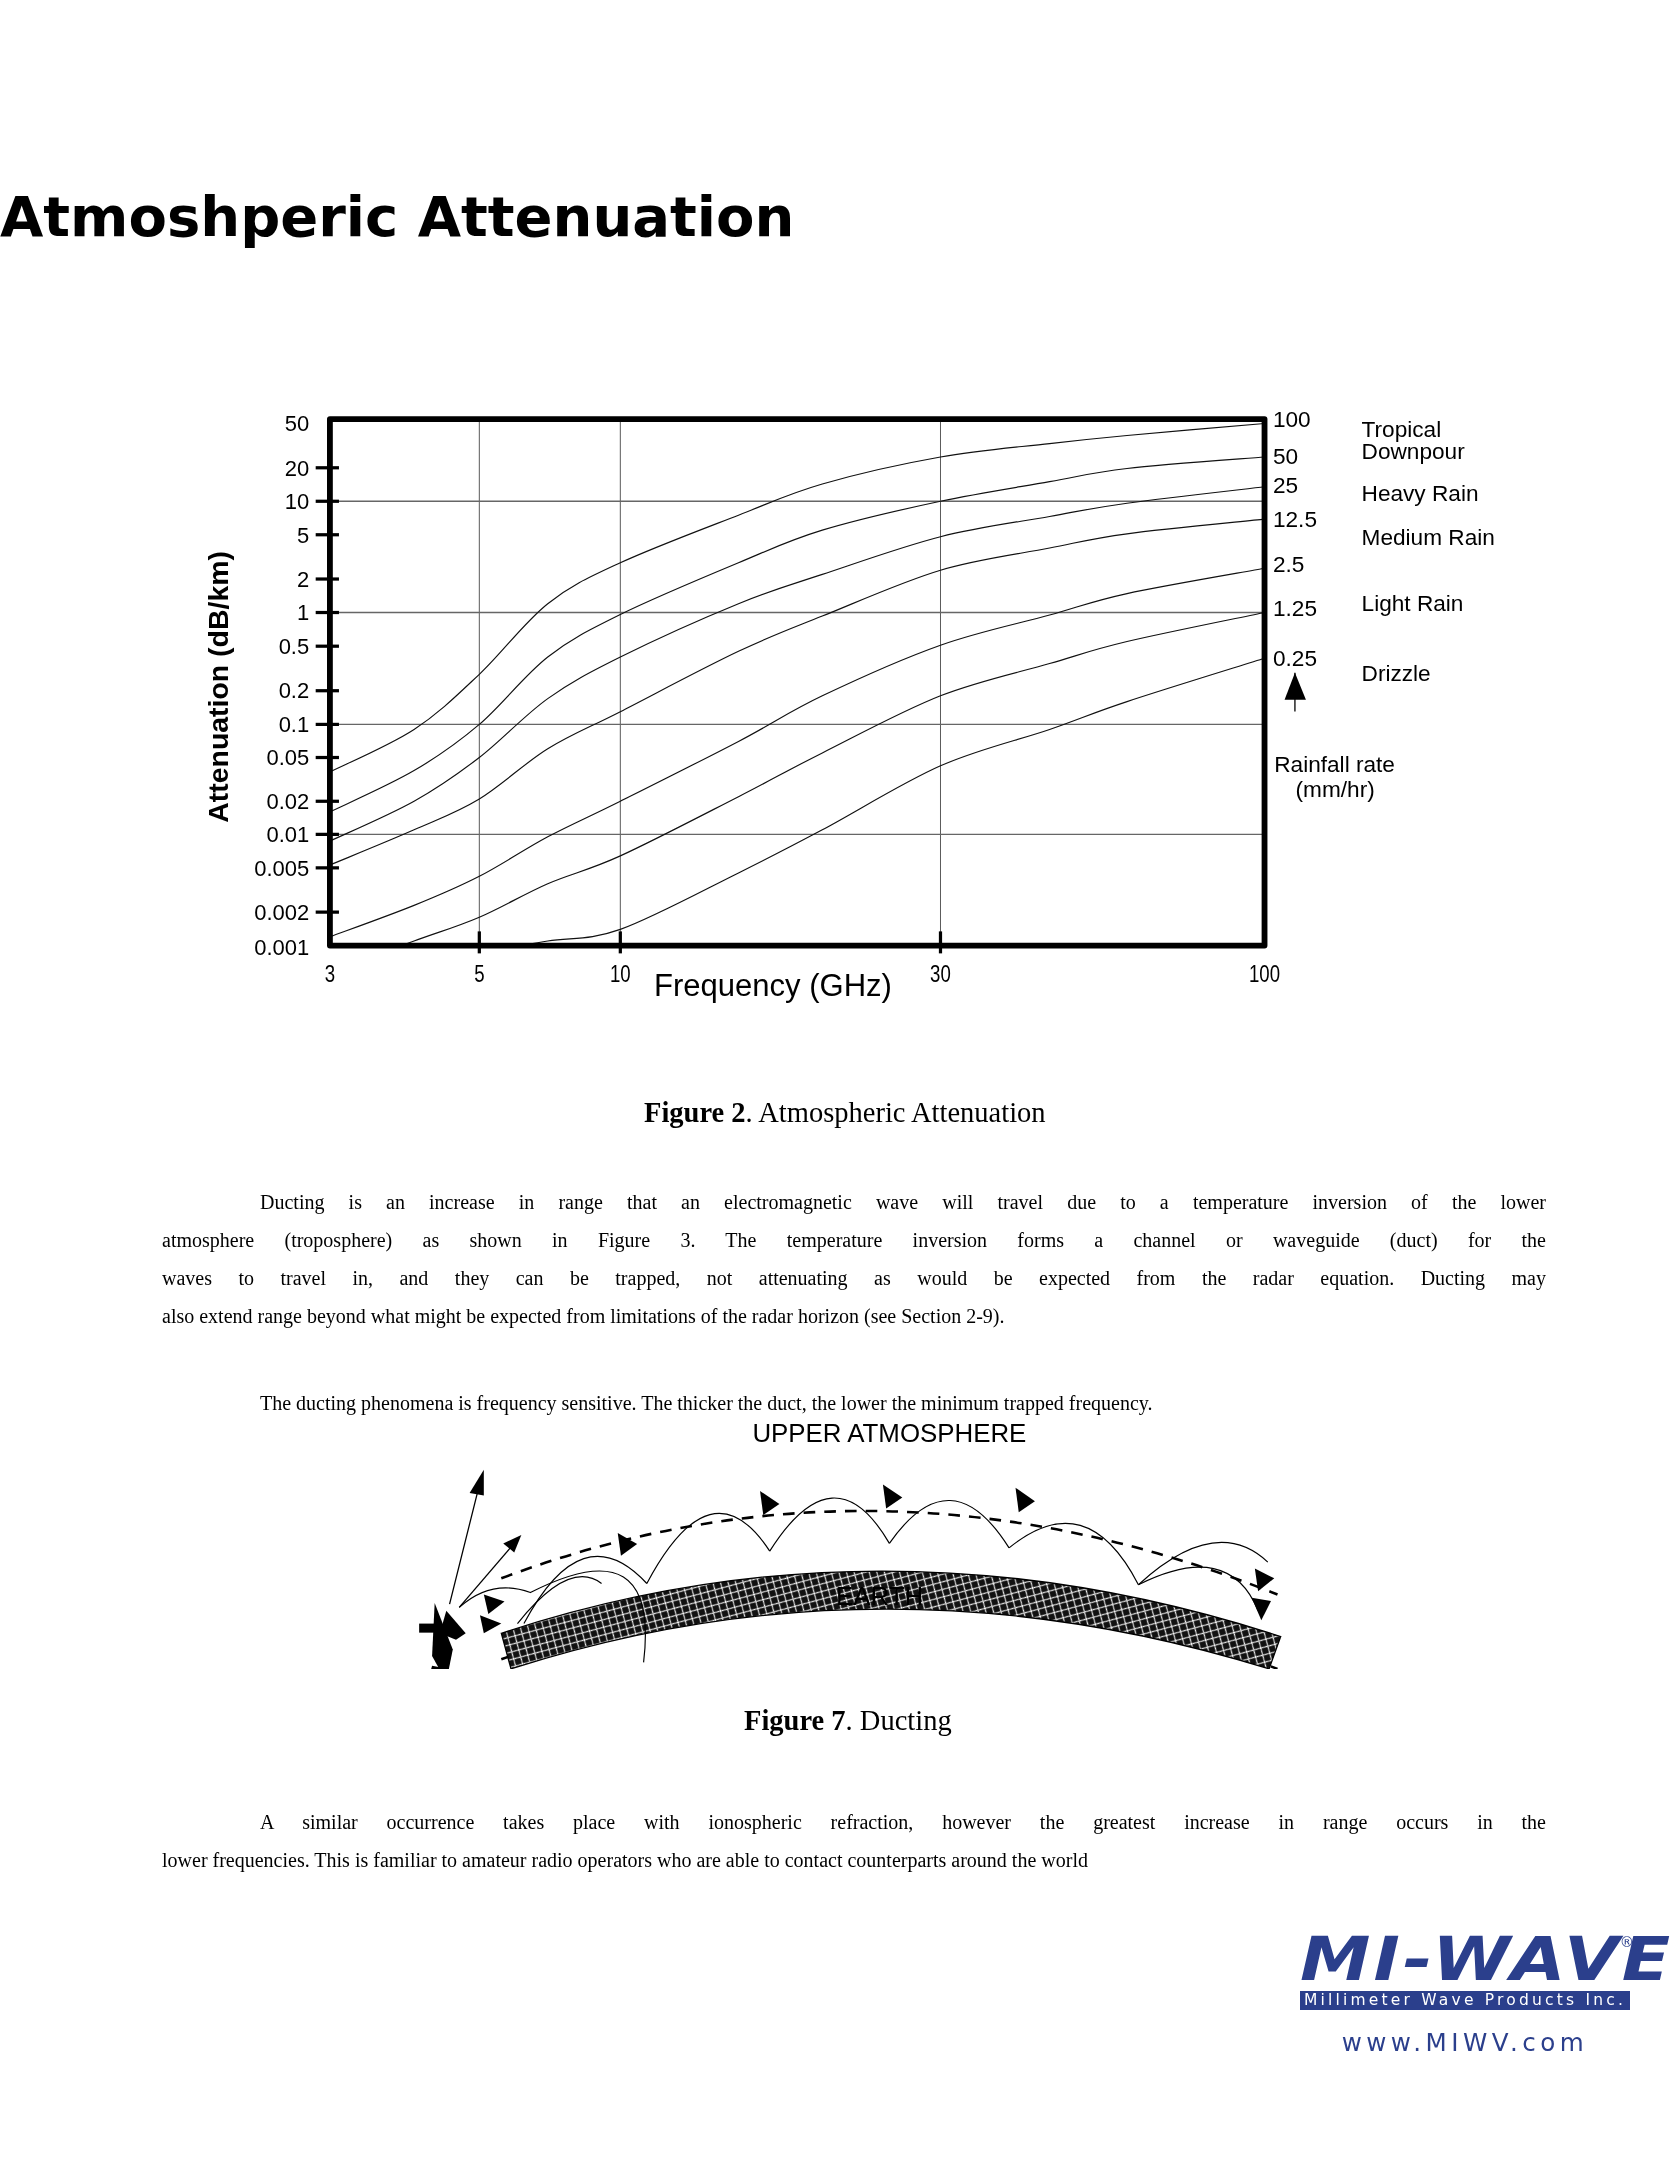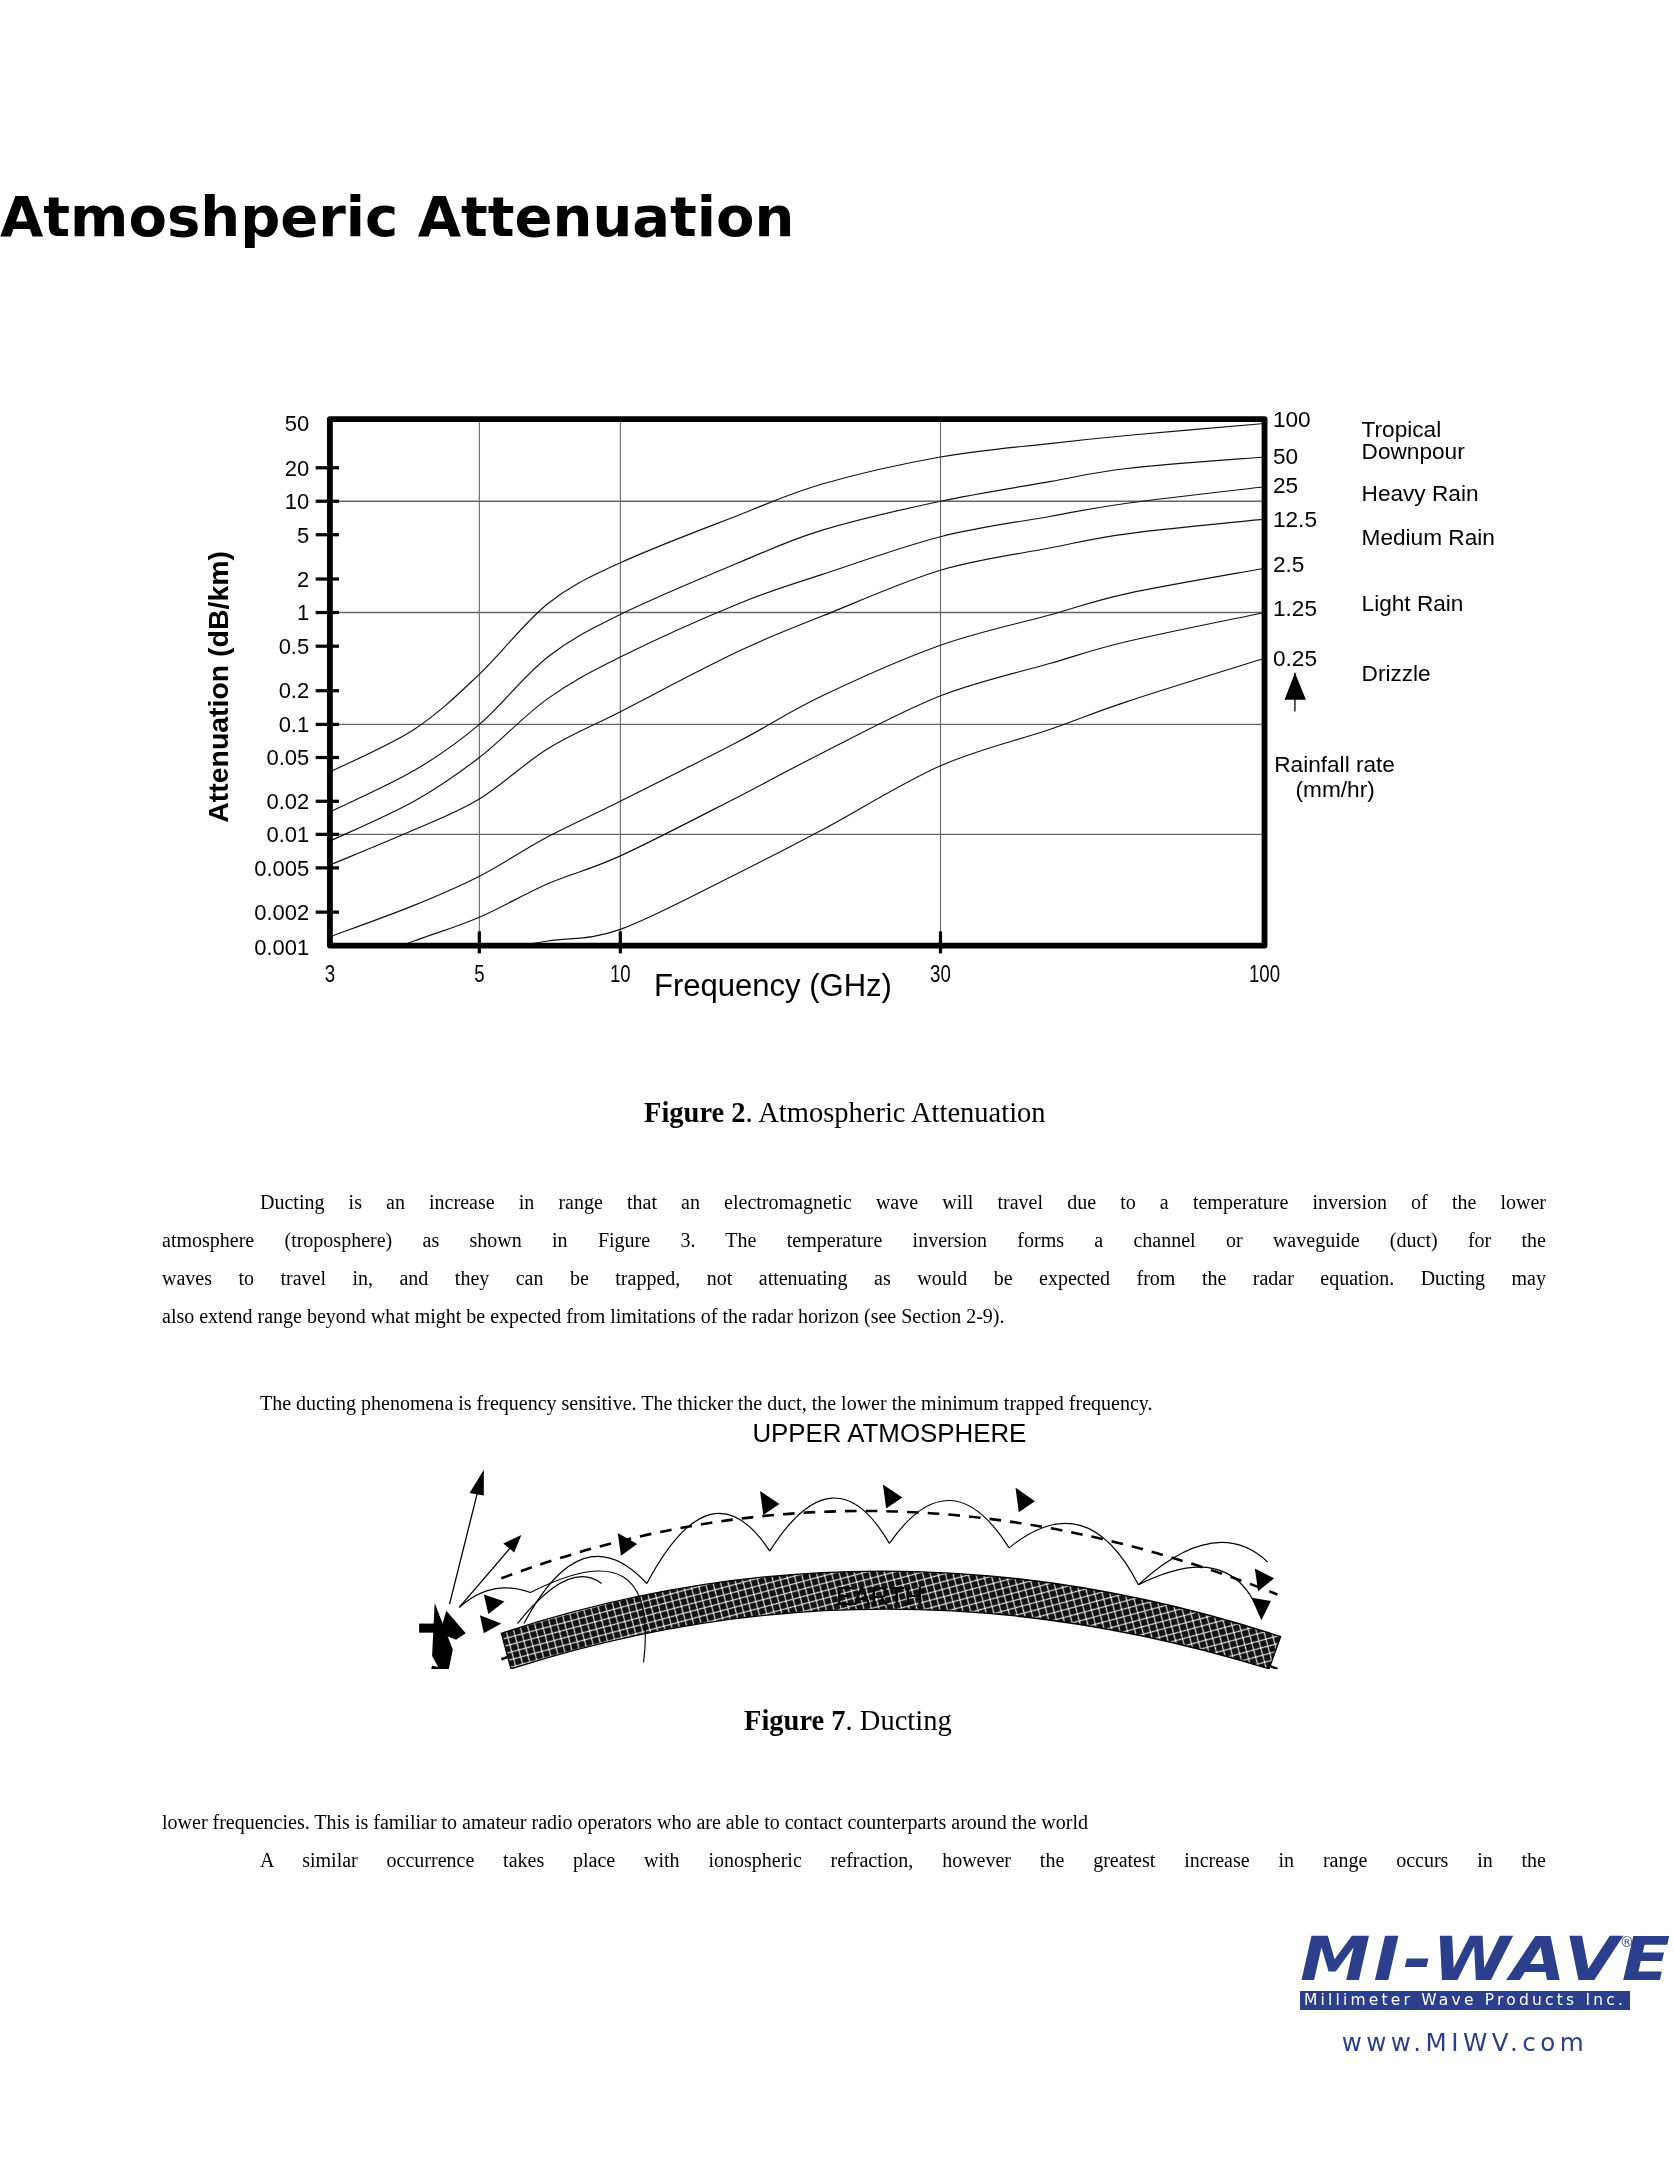--- a/index.html
+++ b/index.html
@@ -171,22 +171,22 @@
     <polygon points="672,298 700,370 690,420 668,380" fill="#000"></polygon>
     <polygon points="690,310 720,345 705,355 680,345" fill="#000"></polygon>
     <rect x="648" y="330" width="24" height="14" fill="#000"></rect>
     <polygon points="668,395 692,400 680,430 660,425" fill="#000"></polygon>
   </g>
 </svg>
 
 <div class="abs caption" style="left:744px; top:1705px;"><b>Figure 7</b><span>.  Ducting</span></div>
 
 <div class="para" style="top:1783px;">
+  <span class="line indent">A similar occurrence takes place with ionospheric refraction, however the greatest increase in range occurs in the</span>
   <span class="line last" style="padding-right:19.4px;">lower frequencies.  This is familiar to amateur radio operators who  are able to contact counterparts   around the world</span>
-  <span class="line indent">A similar occurrence takes place with ionospheric refraction, however the greatest increase in range occurs in the</span>
 </div>
 
 <div class="logo">
   <div style="position:relative;">
     <div class="logo-word">MI-WAVE</div>
     <span class="logo-reg">®</span>
   </div>
   <div class="logo-banner">Millimeter Wave Products Inc.</div>
   <div class="logo-url">www.MIWV.com</div>
 </div>

